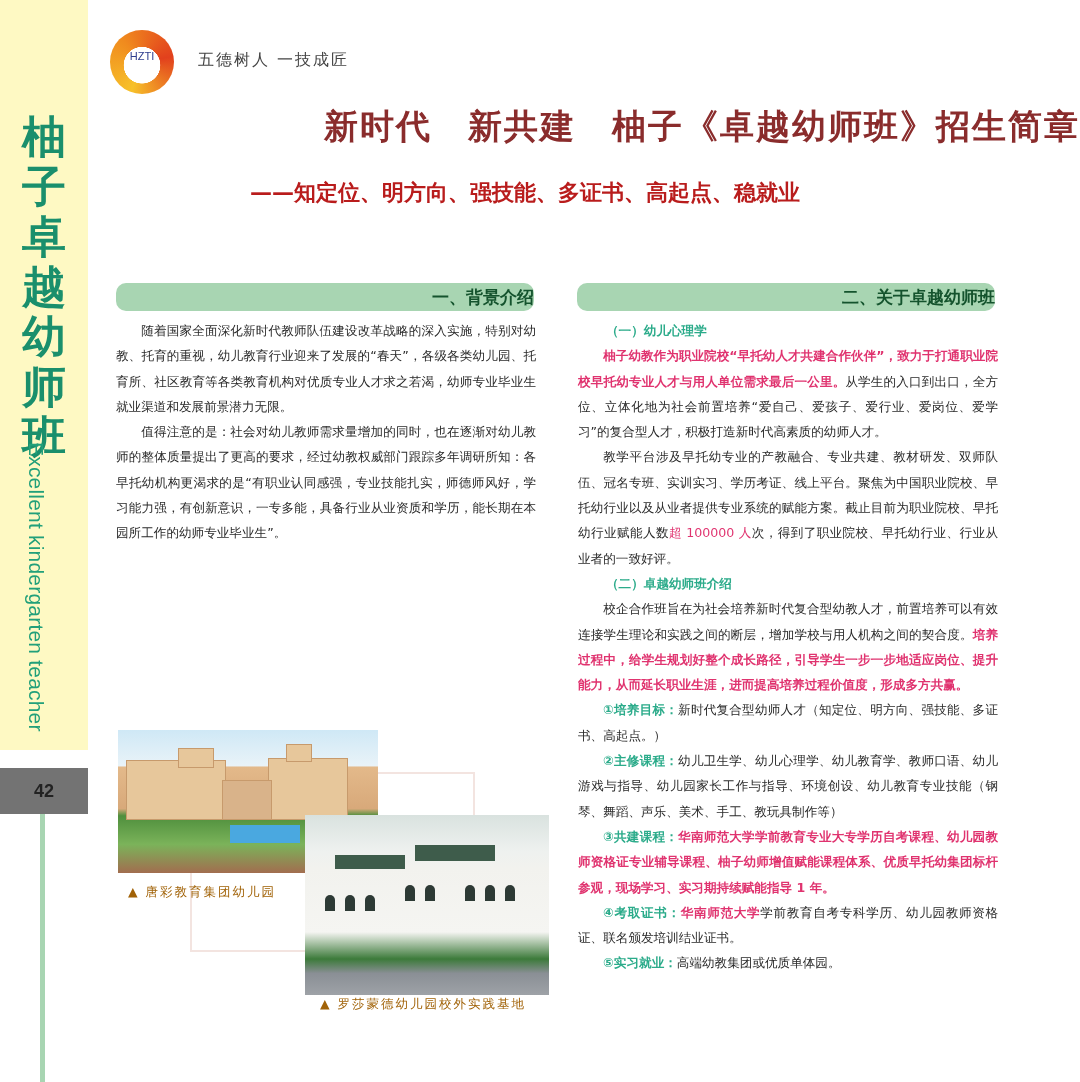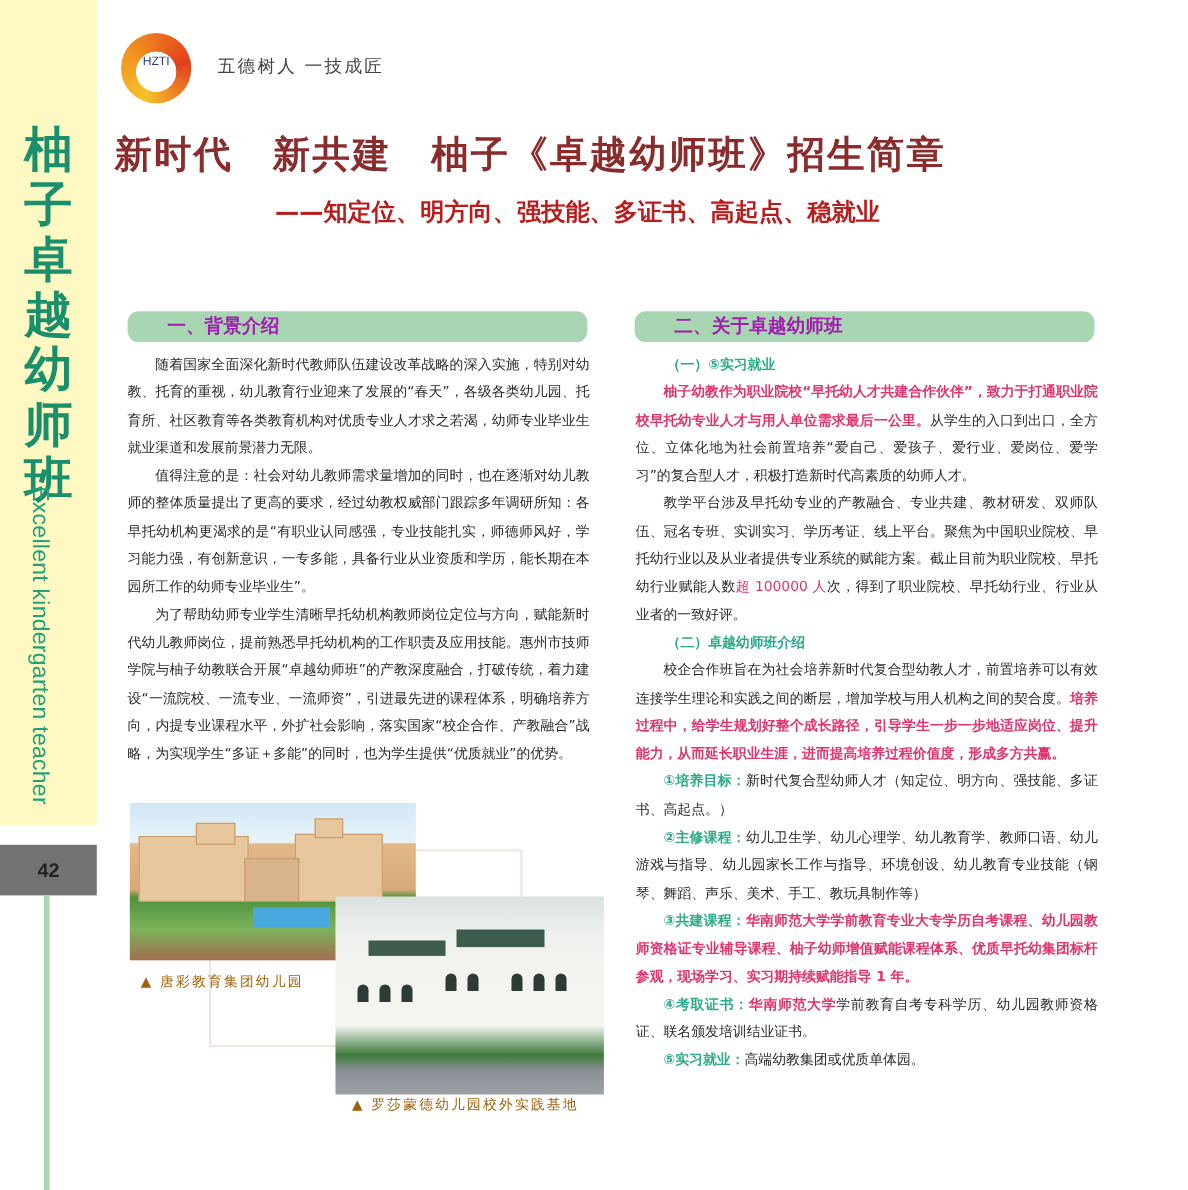--- a/index.html
+++ b/index.html
@@ -12,25 +12,25 @@
   .side-en { position: absolute; left: 24px; top: 442px; writing-mode: vertical-rl; color: #22a07a; font-family: "Liberation Sans", sans-serif; font-size: 21px; letter-spacing: 0.2px; white-space: nowrap; }
   .page-num-box { position: absolute; left: 0; top: 768px; width: 88px; height: 46px; background: #737373; display: flex; align-items: center; justify-content: center; font-family: "Liberation Sans", sans-serif; font-weight: bold; font-size: 18px; color: #222; padding-left: 0; }
   .page-line { position: absolute; left: 40px; top: 814px; width: 5px; height: 268px; background: #a8d5b2; }
 
   
   .logo { position: absolute; left: 110px; top: 30px; width: 64px; height: 64px; border-radius: 50%; background: radial-gradient(circle at 50% 55%, #ffffff 0 38%, transparent 39%), conic-gradient(from 200deg, #f7c12a, #f08a1e, #e2401d, #f7c12a); }
   .logo span { position: absolute; left: 0; right: 0; top: 20px; text-align: center; font-family: "Liberation Sans", sans-serif; font-weight: normal; font-size: 11px; color: #2e3d8e; }
   .motto { position: absolute; left: 198px; top: 50px; font-family: "DejaVu Serif", serif; font-size: 16px; color: #444; letter-spacing: 2px; }
 
   
-  .main-title { position: absolute; left: 0; right: 0; top: 118px; padding-left: 104px; text-align: left; font-family: "DejaVu Serif", serif; font-weight: bold; font-size: 34px; color: #8a2c2c; letter-spacing: 2px; }
+  .main-title { position: absolute; left: 0; right: 0; top: 104px; padding-left: 44px; text-align: right; font-family: "DejaVu Serif", serif; font-weight: bold; font-size: 34px; color: #8a2c2c; letter-spacing: 2px; }
   .sub-title { position: absolute; left: 250px; top: 178px; font-family: "DejaVu Sans", sans-serif; font-weight: bold; font-size: 22px; color: #b91c1c; }
 
   
-  .sec-head { position: absolute; height: 28px; background: #a8d5b2; border-radius: 10px; font-weight: bold; font-size: 17px; color: #a21caf; line-height: 28px; padding-left: 36px; }
+  .sec-head { position: absolute; height: 28px; background: #a8d5b2; border-radius: 10px; font-weight: bold; font-size: 17px; color: #14532d; line-height: 28px; padding-left: 36px; text-align: right; }
   .sec1 { left: 116px; top: 283px; width: 418px; }
   .sec2 { left: 577px; top: 283px; width: 418px; }
 
   
   .col { position: absolute; font-size: 12.6px; line-height: 25.3px; text-align: justify; color: #2a2a2a; }
   .col p { text-indent: 2em; }
   .col-left { left: 116px; top: 318px; width: 420px; }
   .col-right { left: 578px; top: 318px; width: 420px; }
   .sub-head { color: #2bab8a; font-weight: bold; padding-left: 28px; text-indent: 0 !important; }
   .pink { color: #e0336f; font-weight: bold; }
@@ -62,21 +62,20 @@
     <span>HZTI</span>
   </div>
 <div class="motto">五德树人  一技成匠</div>
 <div class="main-title">新时代　新共建　柚子《卓越幼师班》招生简章</div>
 <div class="sub-title">——知定位、明方向、强技能、多证书、高起点、稳就业</div>
 
 <div class="sec-head sec1">一、背景介绍</div>
 <div class="col col-left">
   <p>随着国家全面深化新时代教师队伍建设改革战略的深入实施，特别对幼教、托育的重视，幼儿教育行业迎来了发展的“春天”，各级各类幼儿园、托育所、社区教育等各类教育机构对优质专业人才求之若渴，幼师专业毕业生就业渠道和发展前景潜力无限。</p>
   <p>值得注意的是：社会对幼儿教师需求量增加的同时，也在逐渐对幼儿教师的整体质量提出了更高的要求，经过幼教权威部门跟踪多年调研所知：各早托幼机构更渴求的是“有职业认同感强，专业技能扎实，师德师风好，学习能力强，有创新意识，一专多能，具备行业从业资质和学历，能长期在本园所工作的幼师专业毕业生”。</p>
-  <p>为了帮助幼师专业学生清晰早托幼机构教师岗位定位与方向，赋能新时代幼儿教师岗位，提前熟悉早托幼机构的工作职责及应用技能。惠州市技师学院与柚子幼教联合开展“卓越幼师班”的产教深度融合，打破传统，着力建设“一流院校、一流专业、一流师资”，引进最先进的课程体系，明确培养方向，内提专业课程水平，外扩社会影响，落实国家“校企合作、产教融合”战略，为实现学生“多证＋多能”的同时，也为学生提供“优质就业”的优势。</p>
 </div>
 
 <div class="photo-frame"></div>
 <div class="photo1">
   <div class="bld" style="left:8px;top:30px;width:100px;height:60px;"></div>
   <div class="bld" style="left:60px;top:18px;width:36px;height:20px;"></div>
   <div class="bld" style="left:150px;top:28px;width:80px;height:62px;"></div>
   <div class="bld" style="left:168px;top:14px;width:26px;height:18px;"></div>
   <div class="bld" style="left:104px;top:50px;width:50px;height:40px;background:#d9b38a;"></div>
   <div class="pool"></div>
@@ -91,21 +90,21 @@
   <div class="win" style="left:120px;top:70px;"></div>
   <div class="win" style="left:160px;top:70px;"></div>
   <div class="win" style="left:180px;top:70px;"></div>
   <div class="win" style="left:200px;top:70px;"></div>
 </div>
 <div class="caption cap1">▲  唐彩教育集团幼儿园</div>
 <div class="caption cap2">▲  罗莎蒙德幼儿园校外实践基地</div>
 
 <div class="sec-head sec2">二、关于卓越幼师班</div>
 <div class="col col-right">
-  <p class="sub-head">（一）⑤实习就业</p>
+  <p class="sub-head">（一）幼儿心理学</p>
   <p><span class="pink">柚子幼教作为职业院校“早托幼人才共建合作伙伴”，致力于打通职业院校早托幼专业人才与用人单位需求最后一公里。</span><span>从学生的入口到出口，全方位、立体化地为社会前置培养“爱自己、爱孩子、爱行业、爱岗位、爱学习”的复合型人才，积极打造新时代高素质的幼师人才。</span></p>
   <p><span>教学平台涉及早托幼专业的产教融合、专业共建、教材研发、双师队伍、冠名专班、实训实习、学历考证、线上平台。聚焦为中国职业院校、早托幼行业以及从业者提供专业系统的赋能方案。截止目前为职业院校、早托幼行业赋能人数</span><span class="pink" style="font-weight:normal">超 100000 人</span><span>次，得到了职业院校、早托幼行业、行业从业者的一致好评。</span></p>
   <p class="sub-head">（二）卓越幼师班介绍</p>
   <p><span>校企合作班旨在为社会培养新时代复合型幼教人才，前置培养可以有效连接学生理论和实践之间的断层，增加学校与用人机构之间的契合度。</span><span class="pink">培养过程中，给学生规划好整个成长路径，引导学生一步一步地适应岗位、提升能力，从而延长职业生涯，进而提高培养过程价值度，形成多方共赢。</span></p>
   <p><span class="green">①培养目标：</span><span>新时代复合型幼师人才（知定位、明方向、强技能、多证书、高起点。）</span></p>
   <p><span class="green">②主修课程：</span><span>幼儿卫生学、幼儿心理学、幼儿教育学、教师口语、幼儿游戏与指导、幼儿园家长工作与指导、环境创设、幼儿教育专业技能（钢琴、舞蹈、声乐、美术、手工、教玩具制作等）</span></p>
   <p><span class="green">③共建课程：</span><span class="pink">华南师范大学学前教育专业大专学历自考课程、幼儿园教师资格证专业辅导课程、柚子幼师增值赋能课程体系、优质早托幼集团标杆参观，现场学习、实习期持续赋能指导 1 年。</span></p>
   <p><span class="green">④考取证书：</span><span class="pink">华南师范大学</span><span>学前教育自考专科学历、幼儿园教师资格证、联名颁发培训结业证书。</span></p>
   <p><span class="green">⑤实习就业：</span><span>高端幼教集团或优质单体园。</span></p>
 </div>

